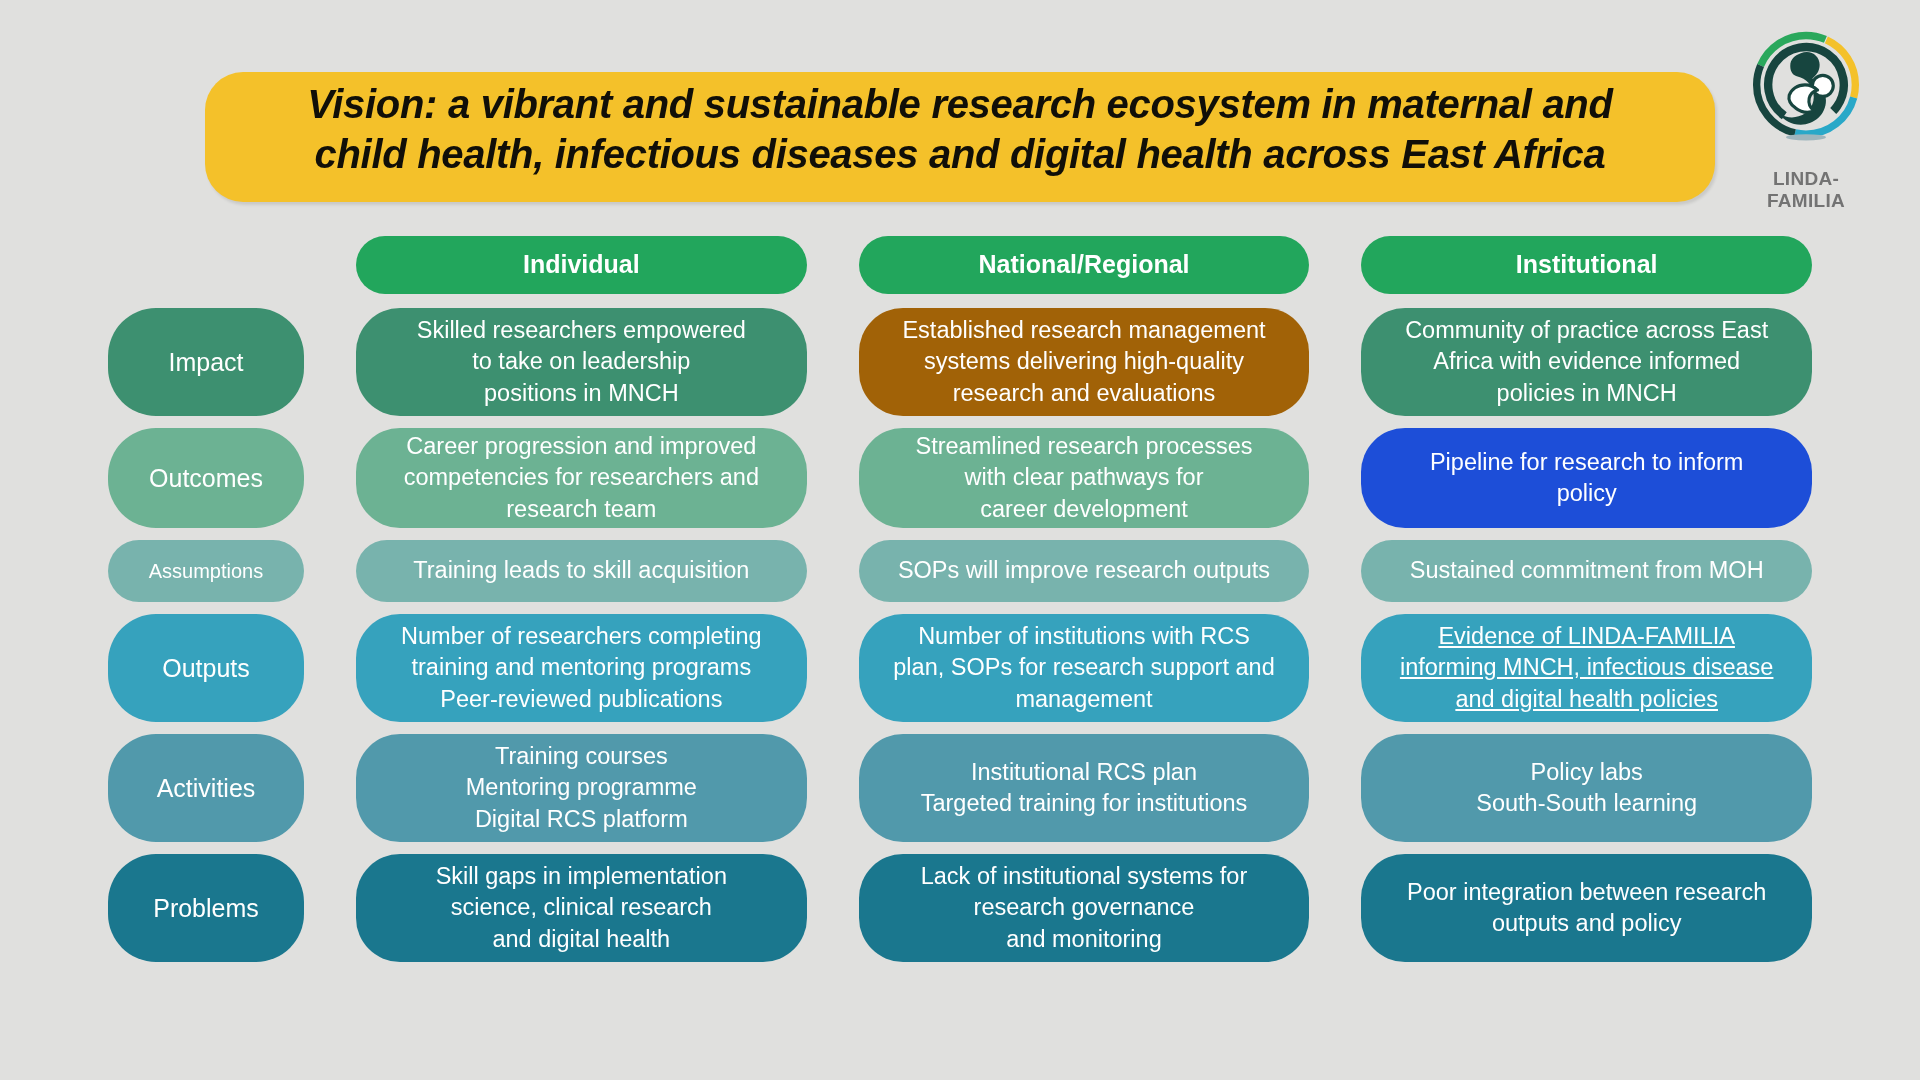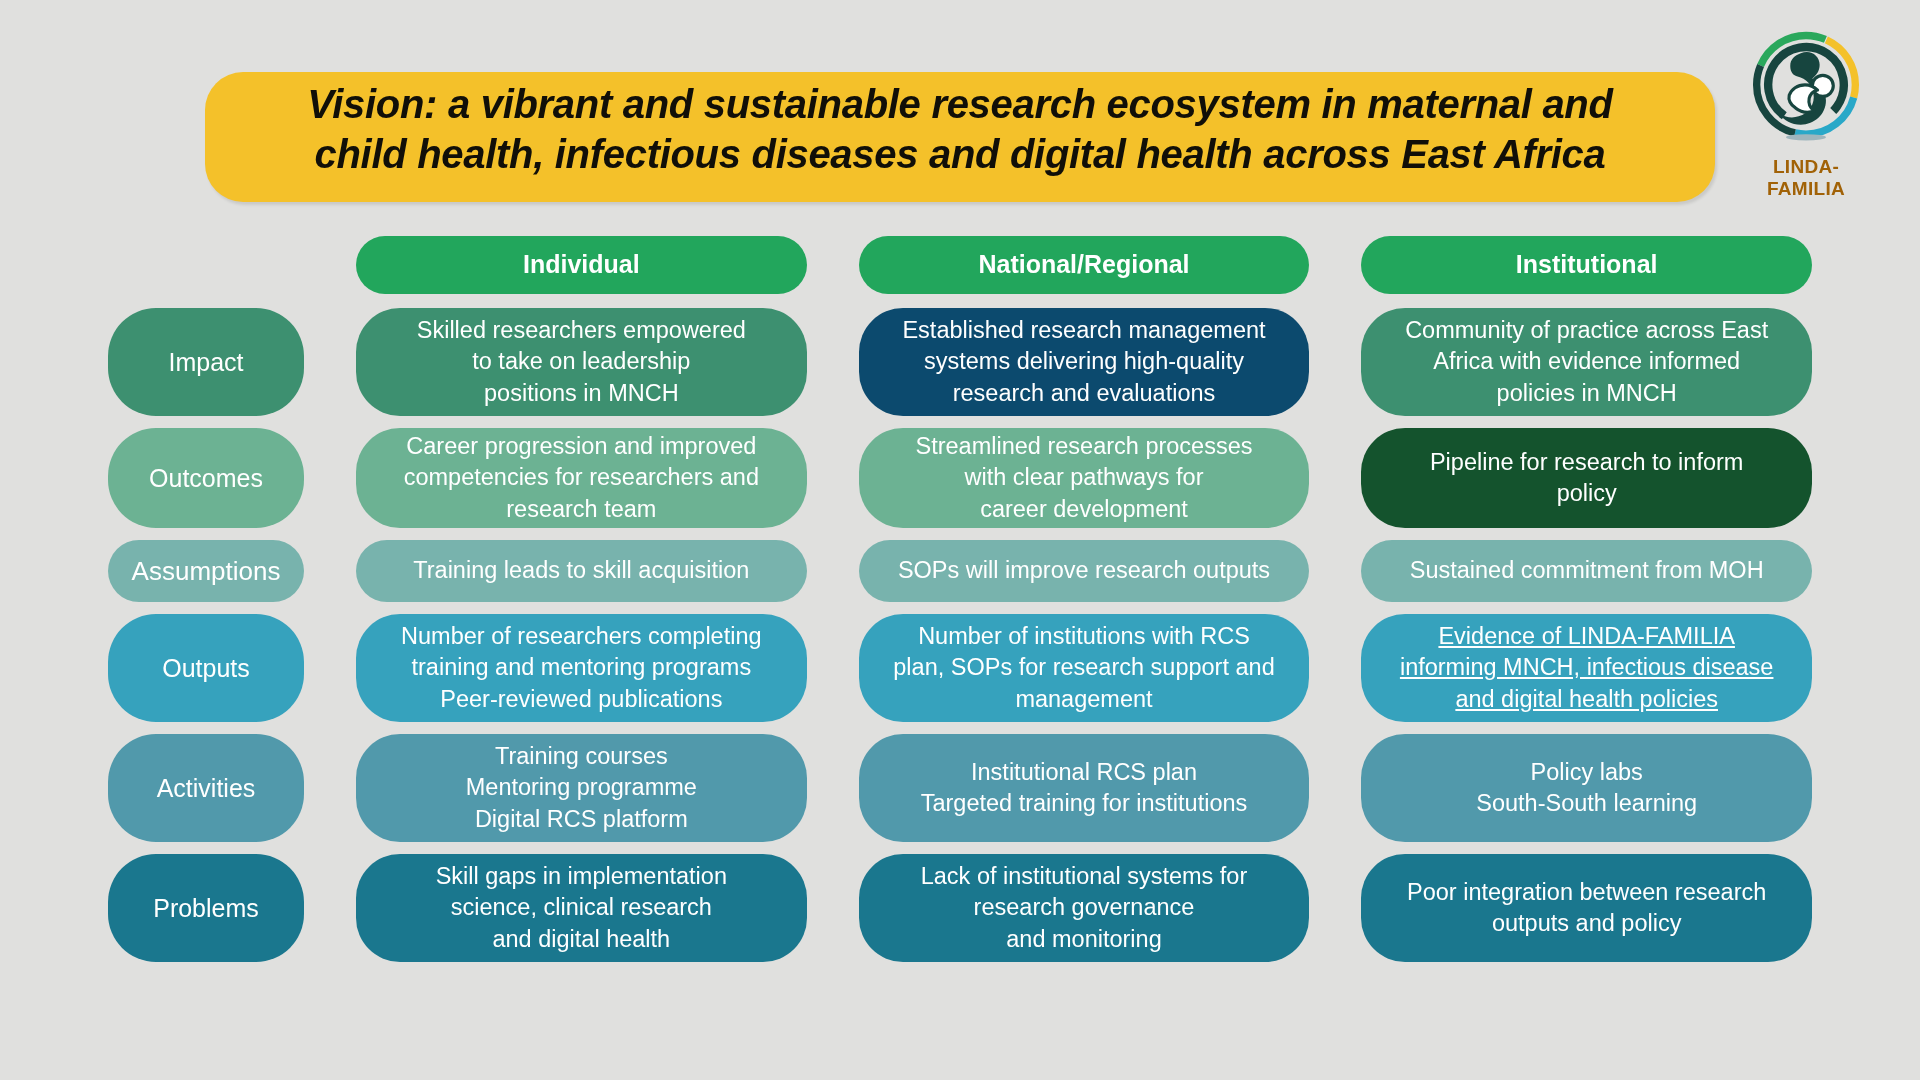--- a/index.html
+++ b/index.html
@@ -55,23 +55,23 @@
   }
   .logo-mark {
     width: 126px;
     height: 126px;
     margin: 0 auto;
     display: block;
   }
   .logo-word {
     font-size: 19px;
     font-weight: bold;
-    color: #a16207;
+    color: #737373;
     letter-spacing: 0.3px;
-    margin-top: 4px;
+    margin-top: 16px;
   }
 
   
   .grid {
     position: absolute;
     left: 0;
     top: 236px;
     width: 1920px;
   }
   .grid-row {
@@ -88,21 +88,21 @@
   }
   .rowlabel {
     flex: 1;
     border-radius: 48px;
     display: flex;
     align-items: center;
     justify-content: center;
     color: #ffffff;
     font-size: 25px;
   }
-  .rowlabel.small { font-size: 26px; }
+  .rowlabel.small { font-size: 20px; }
   .cells {
     display: flex;
     flex: 1;
     gap: 52px;
     padding-right: 108px;
   }
   .cell {
     flex: 1 1 0;
     border-radius: 44px;
     display: flex;
@@ -177,33 +177,33 @@
       <div class="cell" style="background: rgb(34, 166, 92);">Institutional</div>
     </div>
   </div>
 
   <div class="grid-row r-impact">
     <div class="rowlabel-col">
       <div class="rowlabel" style="background: rgb(61, 144, 112);">Impact</div>
     </div>
     <div class="cells">
       <div class="cell" style="background: rgb(61, 144, 112);">Skilled researchers empowered<br>to take on leadership<br>positions in MNCH</div>
-      <div class="cell" style="background: #0c4a6e;">Established research management<br>systems delivering high-quality<br>research and evaluations</div>
+      <div class="cell" style="background: #a16207;">Established research management<br>systems delivering high-quality<br>research and evaluations</div>
       <div class="cell" style="background: rgb(61, 144, 112);">Community of practice across East<br>Africa with evidence informed<br>policies in MNCH</div>
     </div>
   </div>
 
   <div class="grid-row r-outcomes">
     <div class="rowlabel-col">
       <div class="rowlabel" style="background: rgb(108, 178, 147);">Outcomes</div>
     </div>
     <div class="cells">
       <div class="cell" style="background: rgb(108, 178, 147);">Career progression and improved<br>competencies for researchers and<br>research team</div>
       <div class="cell" style="background: rgb(108, 178, 147);">Streamlined research processes<br>with clear pathways for<br>career development</div>
-      <div class="cell" style="background: #14532d;">Pipeline for research to inform<br>policy</div>
+      <div class="cell" style="background: #1d4ed8;">Pipeline for research to inform<br>policy</div>
     </div>
   </div>
 
   <div class="grid-row r-assumptions">
     <div class="rowlabel-col">
       <div class="rowlabel small" style="background: rgb(120, 179, 173);">Assumptions</div>
     </div>
     <div class="cells">
       <div class="cell" style="background: rgb(120, 179, 173);">Training leads to skill acquisition</div>
       <div class="cell" style="background: rgb(120, 179, 173);">SOPs will improve research outputs</div>

